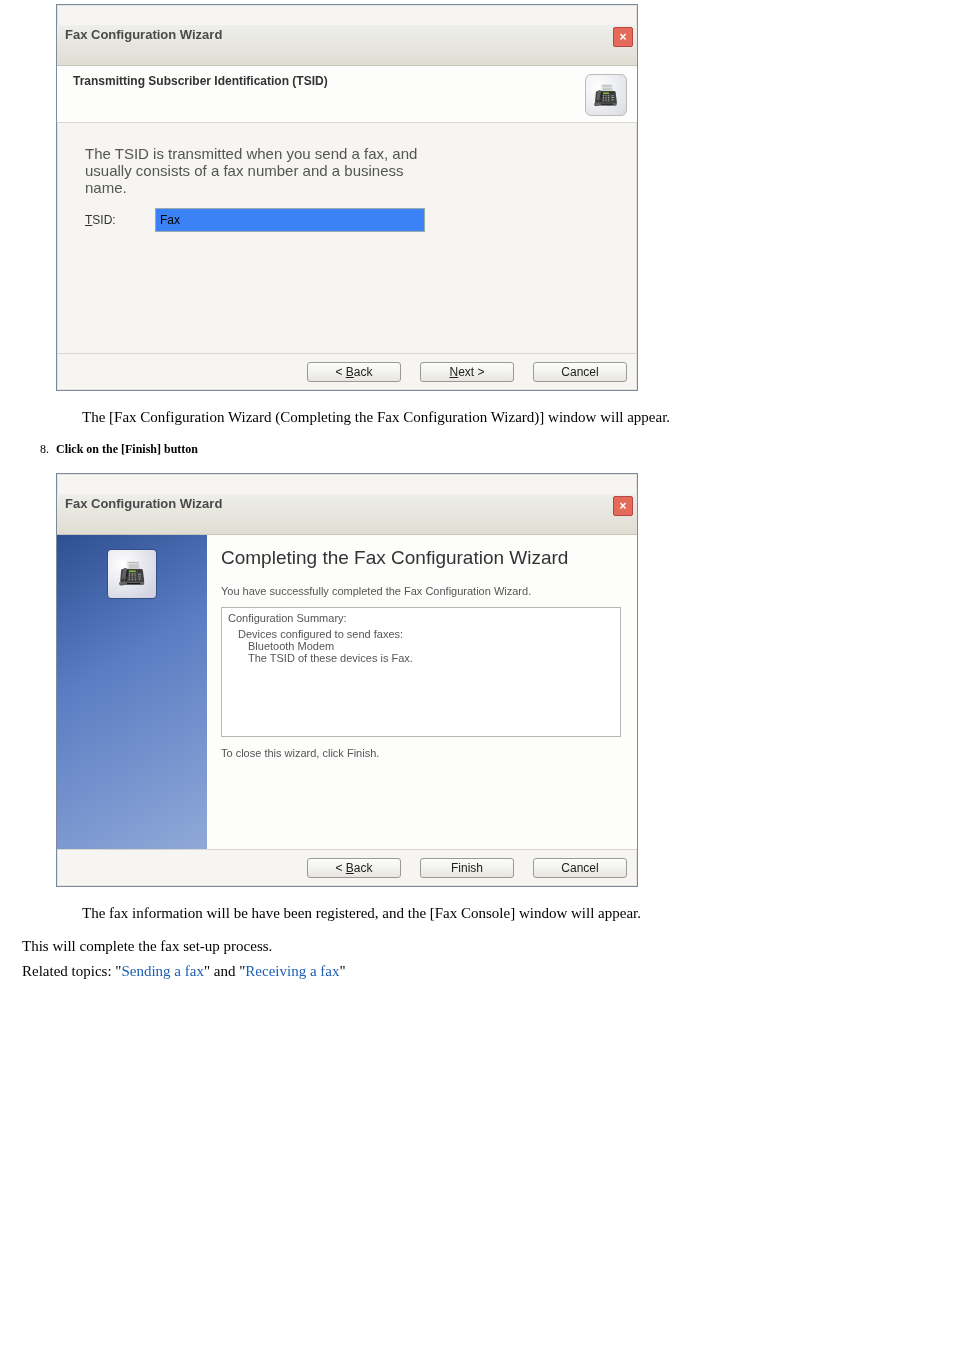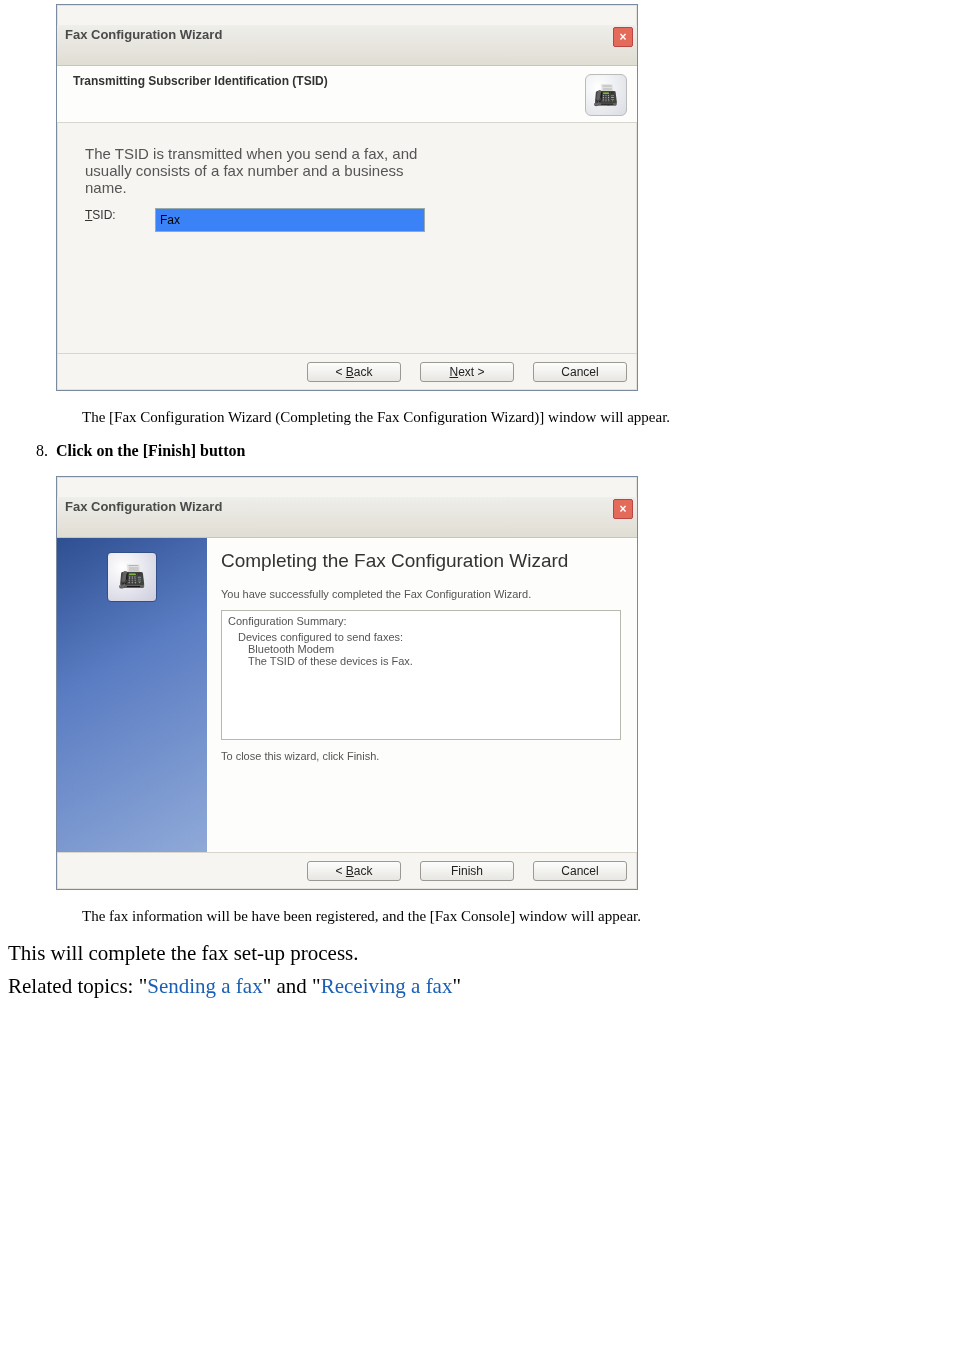--- a/index.html
+++ b/index.html
@@ -57,21 +57,21 @@
     border-radius: 6px;
     background: radial-gradient(circle at 30% 30%, #fff, #d9dce3);
     display: flex; align-items: center; justify-content: center;
     font-size: 20px; color: #444;
     flex: 0 0 auto;
   }
   .dlg-content {
     padding: 22px 28px 8px 28px;
     min-height: 200px;
   }
-  .row { display: flex; align-items: flex-start; margin-top: 12px;}
+  .row { display: flex; align-items: center; margin-top: 12px;}
   .lbl { width: 70px; color: #333;}
   .lbl .ul { text-decoration: underline; }
   .inp {
     flex: 0 0 260px;
     border: 1px solid #9aa;
     background: #3b82f6;
     padding: 2px 4px;
     height: 18px;
     font-family: Tahoma, sans-serif; font-size: 12px;
   }
@@ -121,24 +121,24 @@
     padding: 4px 6px;
     font-size: 11px; color: #555;
     height: 120px;
   }
   .summarybox .inner { padding-left: 10px; margin-top: 4px;}
   .summarybox .inner2 { padding-left: 20px;}
   .closing { font-size: 11px; color: #555; margin-top: 10px;}
 
   
   .doc-block { margin: 14px 0 16px 74px; font-size: 15px;}
-  ol.steps { margin: 6px 0 16px 26px; padding-left: 18px; font-size: 16px;}
+  ol.steps { margin: 6px 0 16px 26px; padding-left: 18px; font-size: 12px;}
   ol.steps li { padding-left: 4px;}
   .bold { font-weight: bold; }
-  .plain { margin: 8px 0; font-size: 21px;}
+  .plain { margin: 8px 14px; font-size: 15px;}
   .link { color: #1a5fb4; }
 </style>
 </head>
 <body>
 
 <div class="dialog">
   <div class="titlebar">
     <span>Fax Configuration Wizard</span>
     <span class="closebtn">×</span>
   </div>

